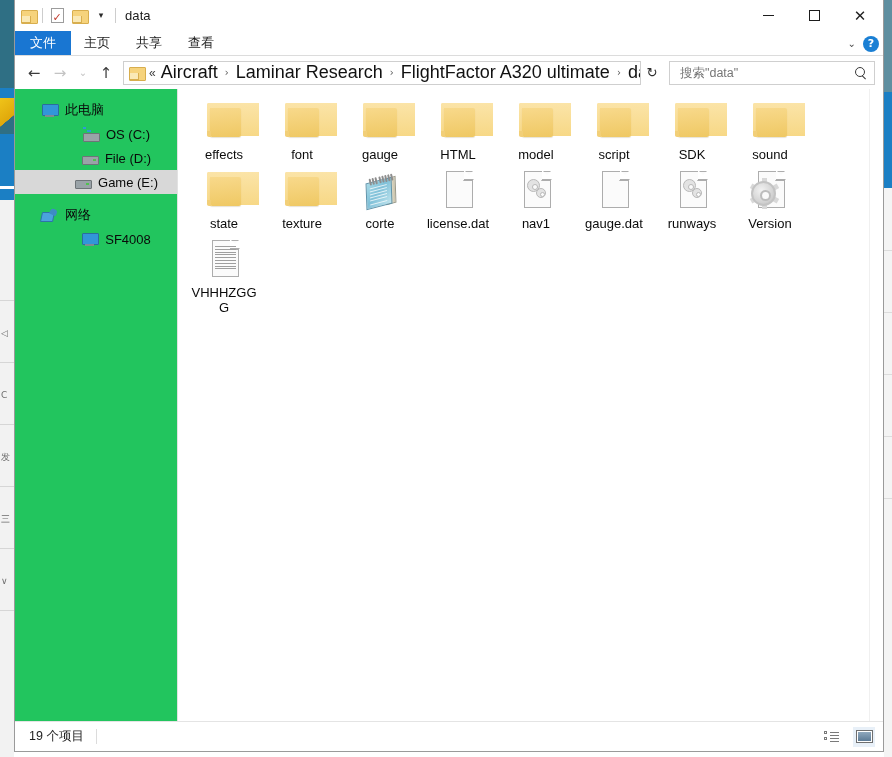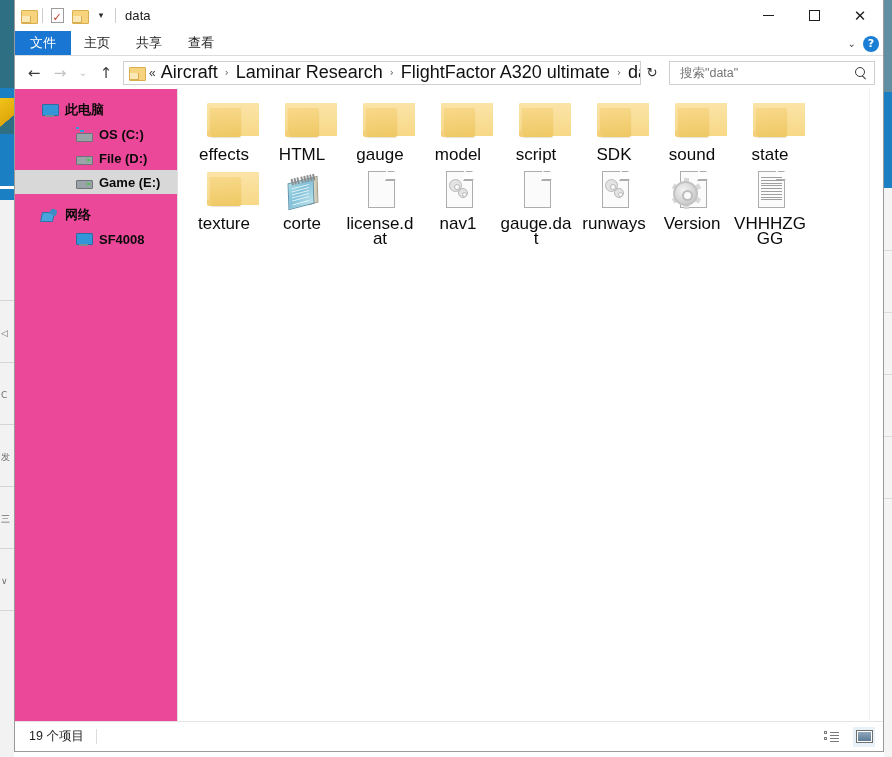--- a/index.html
+++ b/index.html
@@ -228,30 +228,30 @@
   .search-icon::after {
     content: ""; position: absolute; left: 8px; top: 9px;
     width: 5px; height: 1.3px; background: #3a3a3a;
     transform: rotate(45deg); transform-origin: left center;
   }
 
   
   #body { flex: 1; display: flex; min-height: 0; position: relative; }
 
   #navpane {
-    width: 163px; flex: none; background: #ec4899;
+    width: 163px; flex: none; background: #22c55e;
     border-right: 1px solid #e2e2e2;
-    padding-top: 9px; overflow: hidden; position: relative; font-weight: bold;
+    padding-top: 9px; overflow: hidden; position: relative;
   }
   .nav-item {
     height: 24px; display: flex; align-items: center;
     padding-left: 26px; gap: 7px; font-size: 13px; color: #0a0a0a;
     position: relative;
   }
-  .nav-item.child { padding-left: 60px; }
+  .nav-item.child { padding-left: 40px; justify-content: center; }
   .nav-item.selected { background: #d8d8d8; }
   .nav-ico { width: 17px; height: 15px; flex: none; position: relative; }
 
   
   .ico-pc::before {
     content:""; position:absolute; left:1px; top:1px;
     width:15px; height:10px; background:#3296d8;
     border:1px solid #2a6d9e; border-radius:1px;
   }
   .ico-pc::after {
@@ -306,21 +306,21 @@
     display: flex; flex-wrap: wrap;
   }
   .item {
     width: 78px; padding-top: 6px;
     display: flex; flex-direction: column; align-items: center;
   }
   .item-icon {
     width: 48px; height: 45px; position: relative; flex: none;
   }
   .item-label {
-    margin-top: 3px; font-size: 17px; color: #0b0b0b;
+    margin-top: 3px; font-size: 13px; color: #0b0b0b;
     text-align: center; line-height: 15px; width: 74px;
     word-break: break-all;
   }
 
   
   .ic-folder .back {
     position: absolute; left: 7px; top: 4px;
     width: 34px; height: 33px;
     background: linear-gradient(180deg,#fbe09a 0%, #f5cf73 100%);
     border-radius: 2px 3px 2px 2px;
@@ -622,30 +622,39 @@
             </span>
             <span class="item-label">effects</span>
           </div>
           <div class="item">
             <span class="item-icon ic-folder">
               <span class="back"></span>
               <span class="tab"></span>
               <span class="front"></span>
               <span class="lip"></span>
             </span>
+            <span class="item-label">font</span>
+          </div>
+          <div class="item">
+            <span class="item-icon ic-folder">
+              <span class="back"></span>
+              <span class="tab"></span>
+              <span class="front"></span>
+              <span class="lip"></span>
+            </span>
+            <span class="item-label">gauge</span>
+          </div>
+          <div class="item">
+            <span class="item-icon ic-folder">
+              <span class="back"></span>
+              <span class="tab"></span>
+              <span class="front"></span>
+              <span class="lip"></span>
+            </span>
             <span class="item-label">HTML</span>
-          </div>
-          <div class="item">
-            <span class="item-icon ic-folder">
-              <span class="back"></span>
-              <span class="tab"></span>
-              <span class="front"></span>
-              <span class="lip"></span>
-            </span>
-            <span class="item-label">gauge</span>
           </div>
           <div class="item">
             <span class="item-icon ic-folder">
               <span class="back"></span>
               <span class="tab"></span>
               <span class="front"></span>
               <span class="lip"></span>
             </span>
             <span class="item-label">model</span>
           </div>

